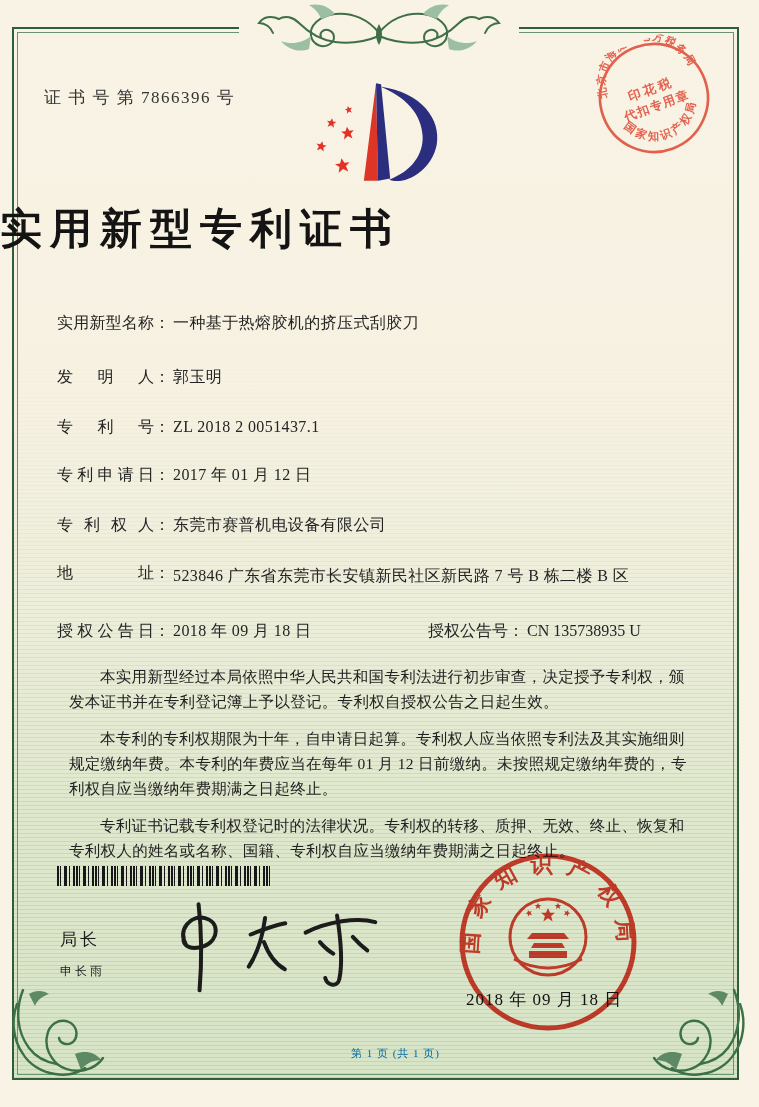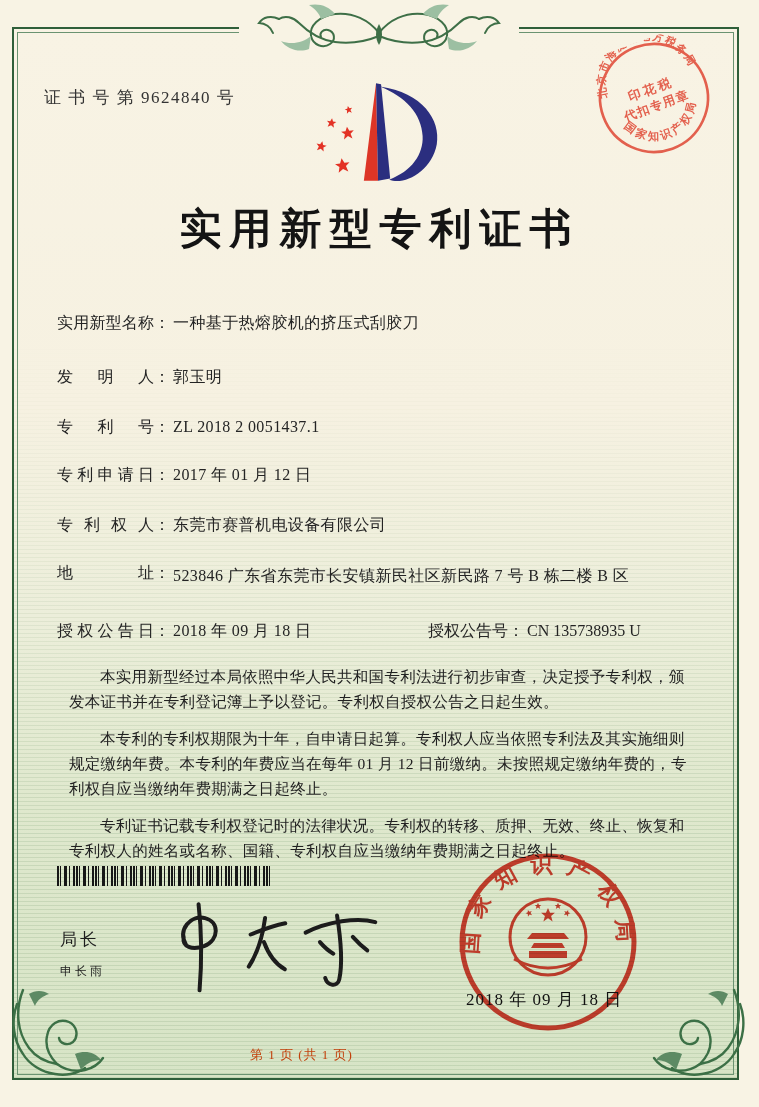--- a/index.html
+++ b/index.html
@@ -26,42 +26,42 @@
   }
   
   .orn-top{position:absolute;left:239px;top:2px;width:280px;height:58px;background:#f8f3e4;}
   .corner{position:absolute;width:100px;height:100px;}
   .corner.bl{left:5px;top:984px;}
   .corner.br{left:652px;top:984px;transform:scaleX(-1);}
   
   .certno{position:absolute;left:44px;top:86px;font-size:17px;letter-spacing:1.5px;color:#333;}
   .logo{position:absolute;left:300px;top:74px;width:152px;height:116px;}
   .taxstamp{position:absolute;left:596px;top:40px;width:116px;height:116px;transform:rotate(-20deg);opacity:.88;mix-blend-mode:multiply;}
-  .title{position:absolute;left:0;top:201px;width:759px;text-align:center;
+  .title{position:absolute;left:0;top:201px;width:759px;text-align:left;
          font-size:42px;font-weight:700;letter-spacing:8px;color:#141414;}
   
   .row{position:absolute;left:57px;font-size:16px;line-height:22px;color:#242424;}
   .flabel{display:inline-block;width:97px;text-align:justify;text-align-last:justify;vertical-align:top;}
   .fcolon{display:inline-block;vertical-align:top;margin-right:3px;}
   .fvalue{display:inline-block;vertical-align:top;letter-spacing:.4px;}
   .fvalue.addr{width:528px;line-height:27px;}
   .grant2{position:absolute;left:371px;top:0;white-space:nowrap;}
   
   .paras{position:absolute;left:57px;top:652px;width:648px;}
   .paras p{margin:12px;font-size:15.5px;line-height:25px;text-indent:2em;color:#222;letter-spacing:.3px;}
   
   .barcode{position:absolute;left:57px;top:866px;width:213px;height:20px;
     background:repeating-linear-gradient(90deg,#171717 0 2px,transparent 2px 3px,#171717 3px 4px,transparent 4px 7px,#171717 7px 10px,transparent 10px 12px,#171717 12px 13px,transparent 13px 16px,#171717 16px 18px,transparent 18px 19px);
   }
   .director-title{position:absolute;left:60px;top:928px;font-size:17px;letter-spacing:3px;color:#1d1d1d;text-align:right;}
   .director-name{position:absolute;left:60px;top:963px;font-size:12px;letter-spacing:3px;color:#1d1d1d;}
   .signature{position:absolute;left:148px;top:892px;width:235px;height:105px;transform:rotate(-2deg);}
   .bigseal{position:absolute;left:457px;top:851px;width:182px;height:182px;mix-blend-mode:multiply;opacity:.95;}
   .sealdate{position:absolute;left:466px;top:988px;font-size:17px;letter-spacing:1px;color:#111;}
-  .footer{position:absolute;left:250px;top:1046px;width:190px;text-align:left;font-size:13px;letter-spacing:1px;color:#c2410c;}
+  .footer{position:absolute;left:250px;top:1046px;width:190px;text-align:right;font-size:11px;letter-spacing:1px;color:#0369a1;}
 </style>
 </head>
 <body>
 
 <div class="page">
 
   <div class="frame">
     <div class="waves"></div>
   </div>
 
@@ -91,21 +91,21 @@
   <svg class="corner br" viewBox="0 0 100 100">
     <g stroke="#3c7046" stroke-width="2.4" fill="none" stroke-linecap="round">
       <path d="M18,6 C10,26 12,48 24,64 C30,72 40,78 52,80 C44,72 40,62 42,52 C44,40 54,34 64,38 C72,42 74,52 68,58 C63,62 55,60 54,54"></path>
       <path d="M12,20 C6,36 8,56 18,70 C24,80 36,88 50,90 C60,92 72,90 80,84"></path>
       <path d="M52,80 C60,86 70,88 80,86 C88,84 94,80 98,74"></path>
       <path d="M24,10 C30,6 38,6 44,10 C38,12 32,16 30,22 Z" fill="#5d8a64" stroke="none"></path>
       <path d="M70,70 C80,66 90,68 96,76 C88,76 80,80 76,86 Z" fill="#5d8a64" stroke="none"></path>
     </g>
   </svg>
 
-  <div class="certno">证 书 号 第 9624840 号</div>
+  <div class="certno">证 书 号 第 7866396 号</div>
 
   <svg class="logo" viewBox="0 0 150 112">
     <defs>
       <path id="lstar" d="M0,-6 L1.8,-1.9 6,-1.9 2.7,0.9 4,5.6 0,2.9 -4,5.6 -2.7,0.9 -6,-1.9 -1.8,-1.9 Z" fill="#e33225"></path>
     </defs>
     <use href="#lstar" transform="translate(48,34) scale(0.62) rotate(-12)"></use>
     <use href="#lstar" transform="translate(31,47) scale(0.78) rotate(8)"></use>
     <use href="#lstar" transform="translate(47,57) scale(1.05) rotate(-6)"></use>
     <use href="#lstar" transform="translate(21,70) scale(0.85) rotate(12)"></use>
     <use href="#lstar" transform="translate(42,89) scale(1.2) rotate(-8)"></use>

